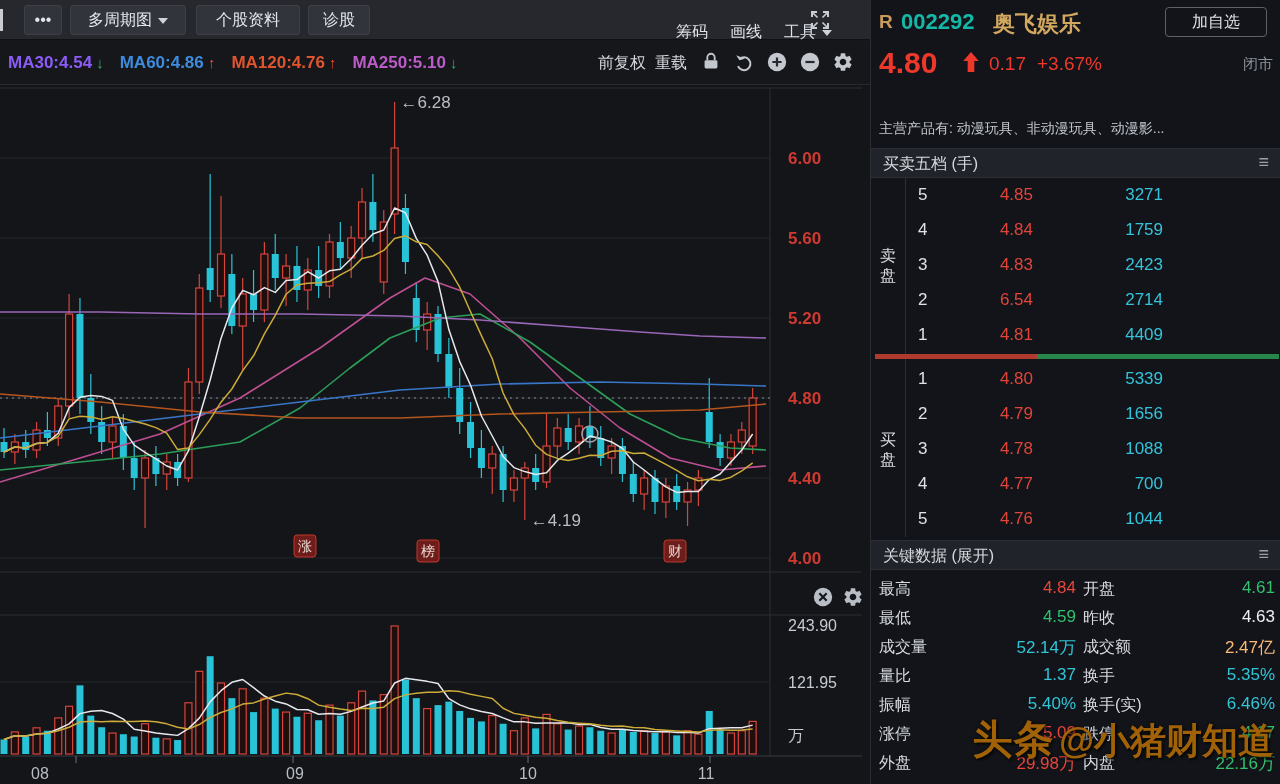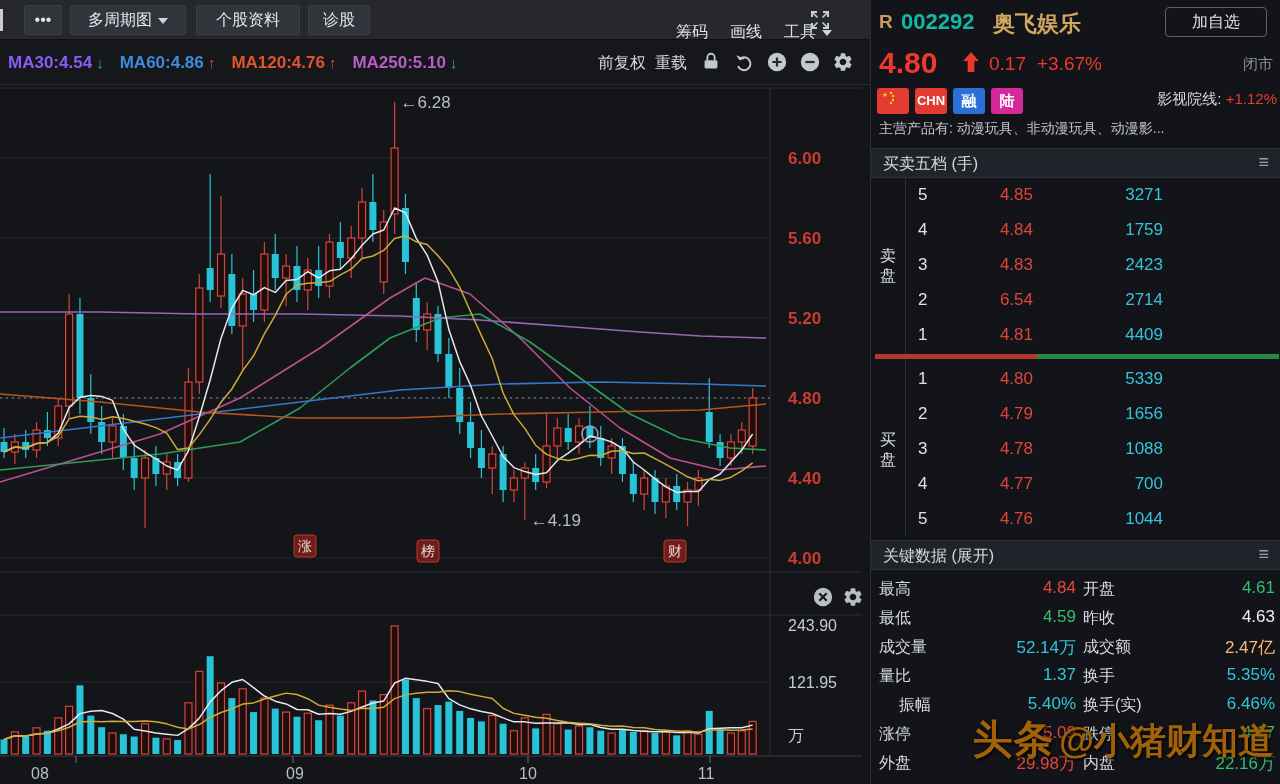--- a/index.html
+++ b/index.html
@@ -418,39 +418,20 @@
       <span id="last-price">4.80</span>
       <span id="up-arrow">
         <svg width="16" height="20" viewBox="0 0 14 18">
             <path d="M7 0L14 8H10V18H4V8H0Z" fill="#ef382c"></path>
           </svg>
       </span>
       <span id="chg-val">0.17</span>
       <span id="chg-pct">+3.67%</span>
       <span id="mkt-status">闭市</span>
     </div>
-    <div id="badges-row">
-      <span class="badge" style="left:6px;padding:0;">
-        <svg width="32" height="26" viewBox="0 0 32 26">
-            <rect width="32" height="26" rx="3" fill="#e23b32"></rect>
-            <path d="M8 4l1.6 4.9-4.2-3h5.2l-4.2 3z" fill="#f7d617"></path>
-            <circle cx="14" cy="5" r="1.2" fill="#f7d617"></circle>
-            <circle cx="16" cy="8" r="1.2" fill="#f7d617"></circle>
-            <circle cx="16" cy="12" r="1.2" fill="#f7d617"></circle>
-            <circle cx="14" cy="15" r="1.2" fill="#f7d617"></circle>
-          </svg>
-      </span>
-      <span class="badge" id="badge-0" style="left: 44px; font-size: 13px; background: rgb(226, 59, 50);">CHN</span>
-      <span class="badge" id="badge-1" style="left: 82px; background: rgb(43, 111, 214);">融</span>
-      <span class="badge" id="badge-2" style="left: 120px; background: rgb(213, 40, 155);">陆</span>
-      <span id="sector-line">
-        <span>影视院线:</span>
-        <span id="sector-chg">+1.12%</span>
-      </span>
-    </div>
     <div id="products-row">主营产品有: 动漫玩具、非动漫玩具、动漫影...</div>
 
     <div class="section-header" style="top:148px;">
       <span class="section-title">买卖五档 (手)</span>
       <span class="hamburger">≡</span>
     </div>
 
     <div id="ob-side-label-sell" style="top:178px;height:176px;">
         <span>卖</span>
         <span>盘</span>
@@ -542,21 +523,21 @@
           <span class="kd-l" style="left:212px;">成交额</span>
           <span class="kd-v" style="left:292px;width:112px;color:#fdba74">2.47亿</span>
         </div>
         <div class="kd-row" style="top: 661px;">
           <span class="kd-l" style="left:8px;">量比</span>
           <span class="kd-v" style="left:90px;width:115px;color:#31c5d8">1.37</span>
           <span class="kd-l" style="left:212px;">换手</span>
           <span class="kd-v" style="left:292px;width:112px;color:#31c5d8">5.35%</span>
         </div>
         <div class="kd-row" style="top: 690px;">
-          <span class="kd-l" style="left:8px;margin-left:20px;">振幅</span>
+          <span class="kd-l" style="left:8px;">振幅</span>
           <span class="kd-v" style="left:90px;width:115px;color:#31c5d8">5.40%</span>
           <span class="kd-l" style="left:212px;">换手(实)</span>
           <span class="kd-v" style="left:292px;width:112px;color:#31c5d8">6.46%</span>
         </div>
         <div class="kd-row" style="top: 719px;">
           <span class="kd-l" style="left:8px;">涨停</span>
           <span class="kd-v" style="left:90px;width:115px;color:#e8453a">5.09</span>
           <span class="kd-l" style="left:212px;">跌停</span>
           <span class="kd-v" style="left:292px;width:112px;color:#30c06e">4.17</span>
         </div>

